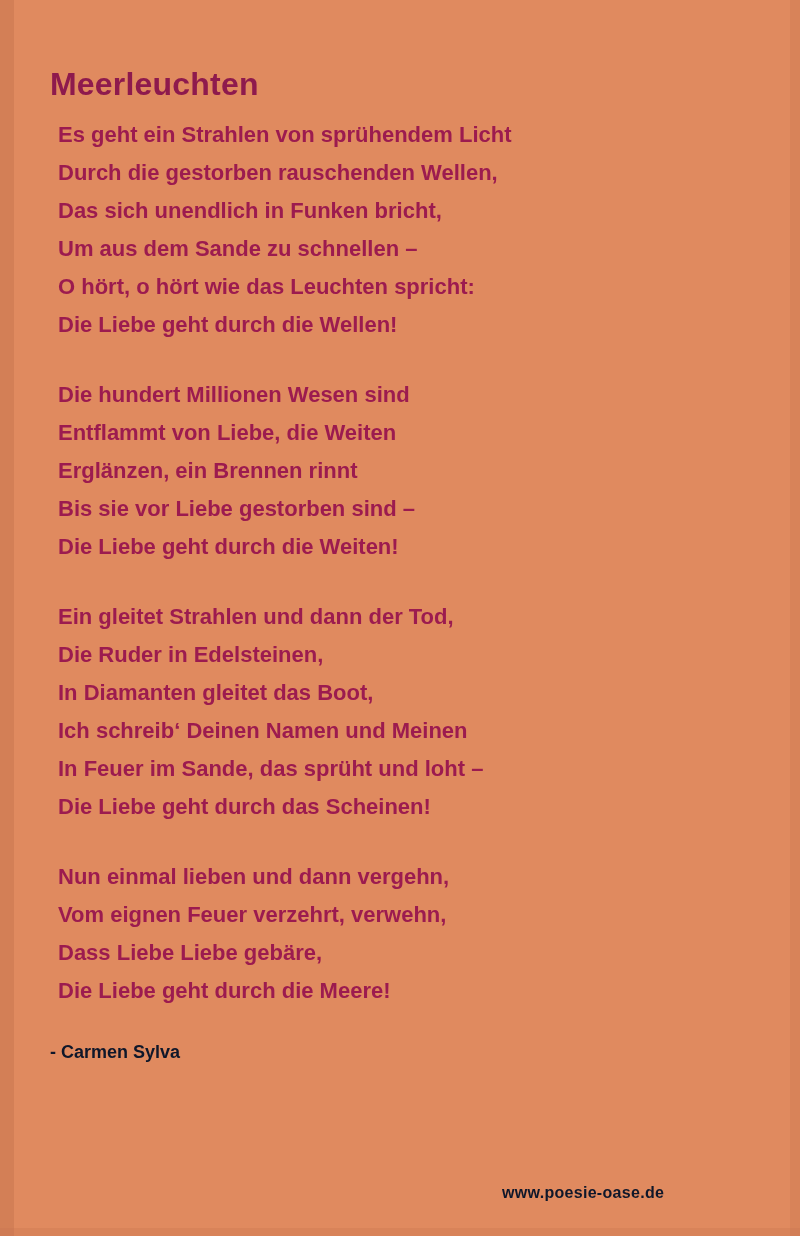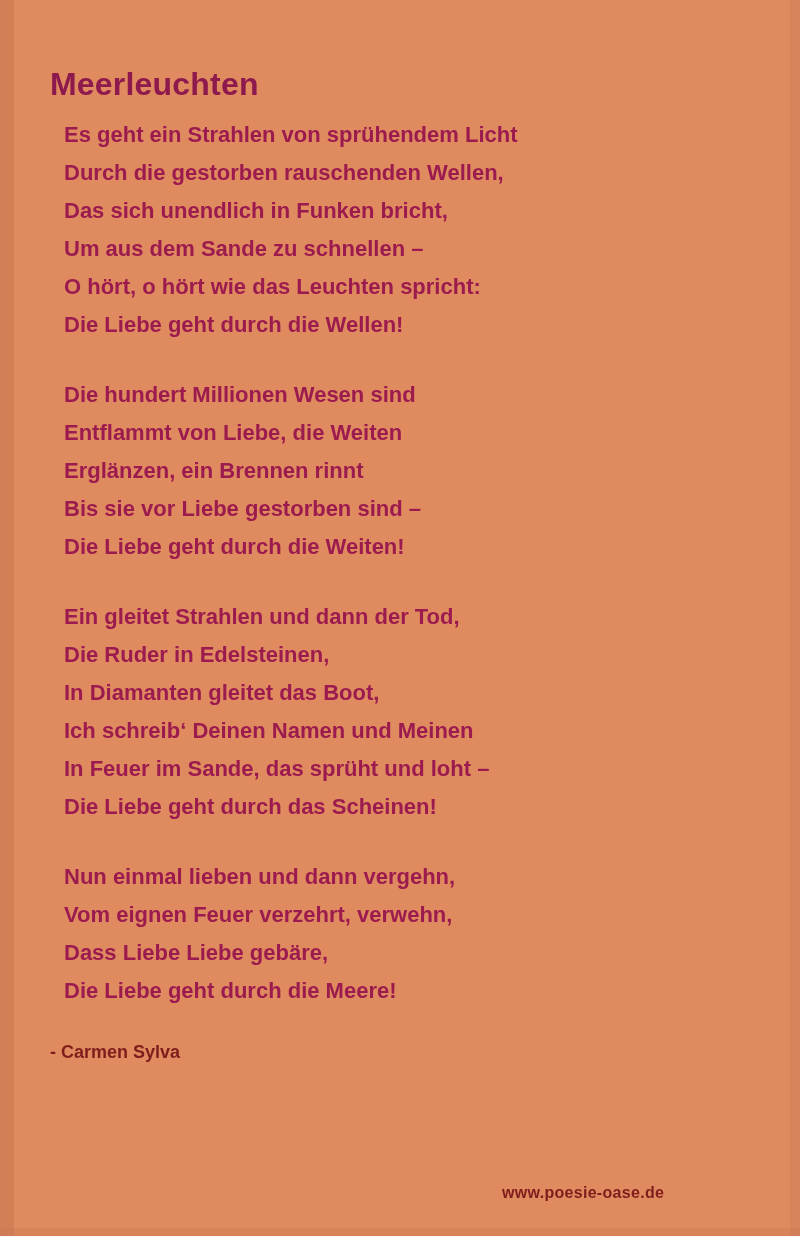--- a/index.html
+++ b/index.html
@@ -54,43 +54,43 @@
   }
   .poem-title {
     color: #8e1a4d;
     font-size: 32px;
     font-weight: bold;
     letter-spacing: 0.2px;
     margin: 15px 0 14px 0;
     line-height: 1.1;
   }
   .stanza {
-    margin: 0 0 32px 14px;
+    margin: 0 0 32px 8px;
   }
   .stanza:last-of-type {
     margin-bottom: 28px;
   }
   .line {
     color: #9c1b4f;
     font-size: 22px;
     font-weight: bold;
     line-height: 38px;
     white-space: pre;
   }
   .author {
-    color: #7f1d1d;
+    color: #0f172a;
     font-size: 18px;
     font-weight: bold;
     margin-top: 14px;
   }
   .site-credit {
     position: absolute;
     left: 502px;
     top: 1184px;
-    color: #7f1d1d;
+    color: #0f172a;
     font-size: 16px;
     font-weight: bold;
     letter-spacing: 0.3px;
   }
 </style>
 </head>
 <body>
 
 <div class="page">
   <div class="edge-left"></div>

